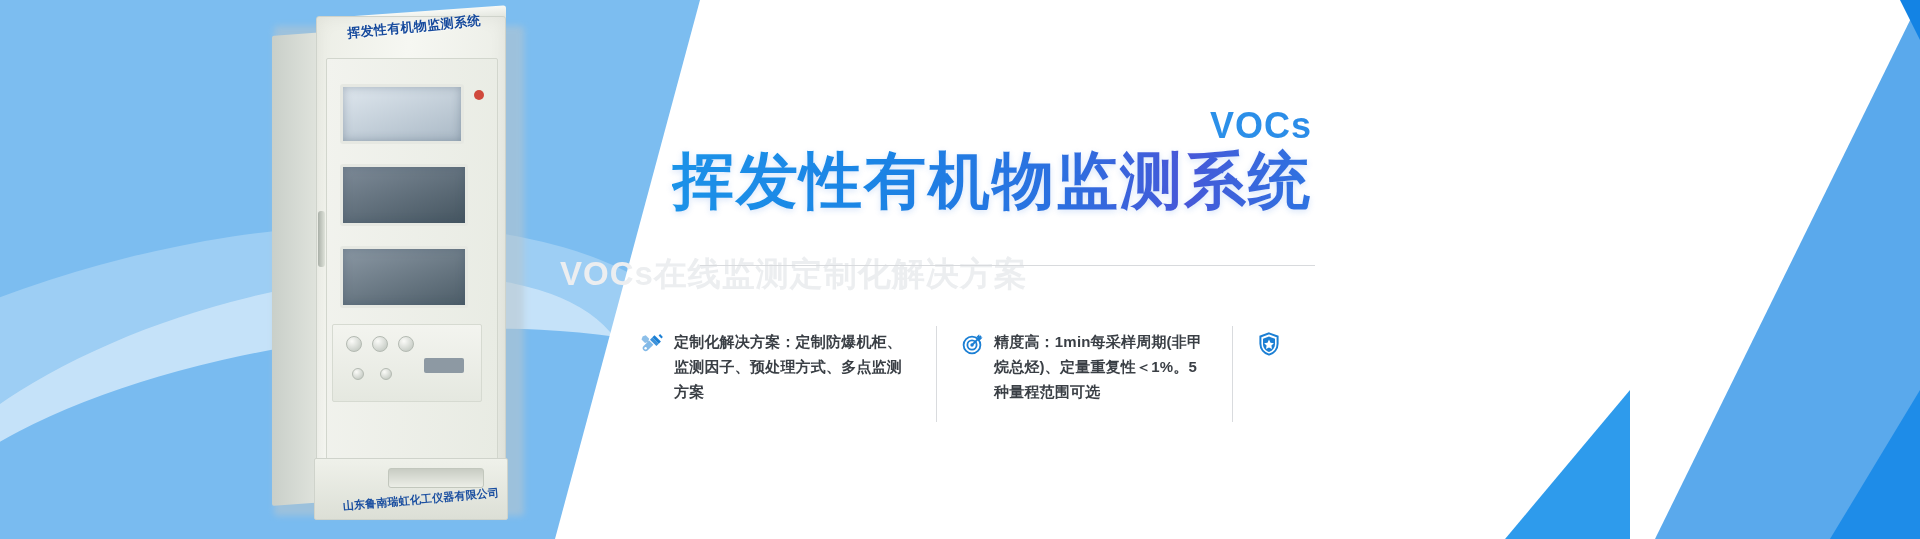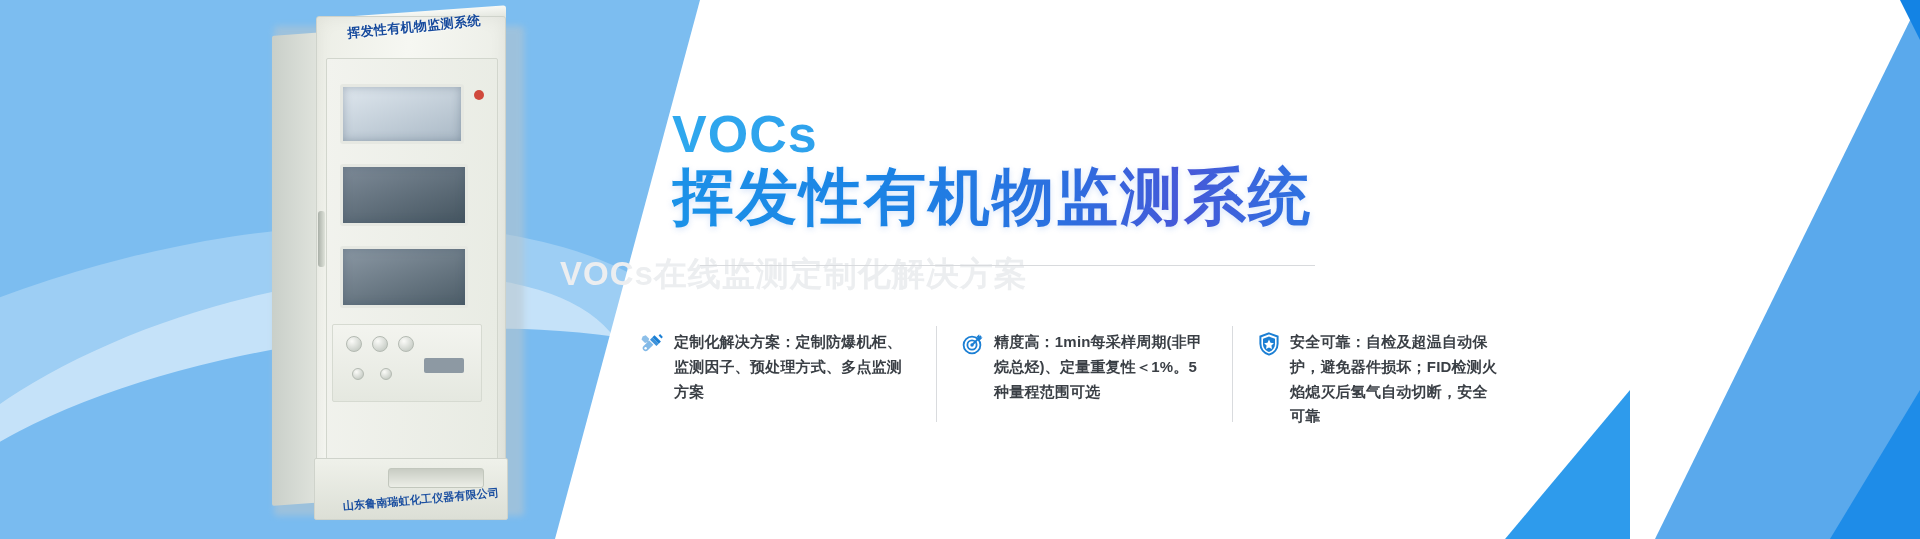--- a/index.html
+++ b/index.html
@@ -156,23 +156,23 @@
   .wm {
     position:absolute; white-space:nowrap; font-weight:800;
     color:#e9eaec; user-select:none; letter-spacing:1px;
   }
   .wm-top { left:742px; top:48px; font-size:62px; }
   .wm-bottom { left:560px; top:252px; font-size:33px; color:#eceef0; }
 
   
   .headline { position:absolute; left:672px; top:108px; }
   .hl-1 {
-    font-size:52px; font-weight:800; letter-spacing:1px; line-height:1;
+    font-size:36px; font-weight:800; letter-spacing:1px; line-height:1;
     background:linear-gradient(90deg,#2fa8ee 0%,#2b8ce8 100%);
-    -webkit-background-clip:text; background-clip:text; color:transparent;
+    -webkit-background-clip:text; background-clip:text; color:transparent;text-align:right;
   }
   .hl-2 {
     margin-top:4px; font-size:62px; font-weight:800; line-height:1.05;
     letter-spacing:2px; white-space:nowrap;
     background:linear-gradient(90deg,#1b97ea 0%,#1b86e6 34%,#2f6fe0 62%,#4b56d8 80%,#2f75e2 100%);
     -webkit-background-clip:text; background-clip:text; color:transparent;
     text-shadow:0 2px 6px rgba(40,110,220,.18);
   }
 
   
@@ -283,17 +283,16 @@
     </div>
 
     <div class="feature">
       <span class="f-icon">
         <svg viewBox="0 0 26 26" width="26" height="26">
           <path d="M13 2.4l8.6 3.1v7.2c0 5.2-3.6 9.4-8.6 10.9-5-1.5-8.6-5.7-8.6-10.9V5.5z" fill="none" stroke="#1b7fd4" stroke-width="2"></path>
           <path d="M13 5.6l6 2.2v5.1c0 3.8-2.6 6.8-6 8-3.4-1.2-6-4.2-6-8V7.8z" fill="#1b7fd4"></path>
           <path d="M13 8.6l1.5 3.1 3.4.5-2.5 2.4.6 3.4-3-1.6-3 1.6.6-3.4-2.5-2.4 3.4-.5z" fill="#fff"></path>
         </svg>
       </span>
-      <span class="f-text">安全可靠：自检及超温自动保护，避免器件损坏；FID检测火焰熄灭后氢气自动切断，安全可靠</span>
     </div>
 
   </div>
 </div>
 
 </body></html>

